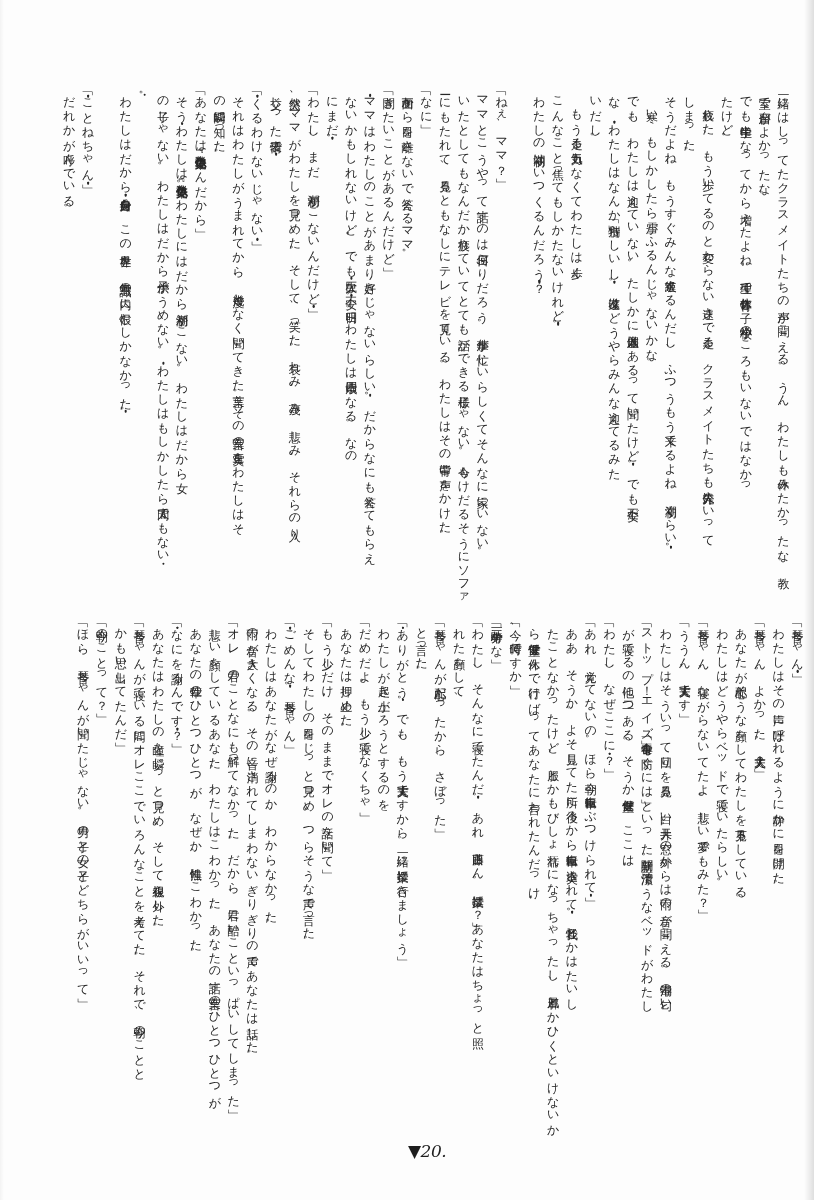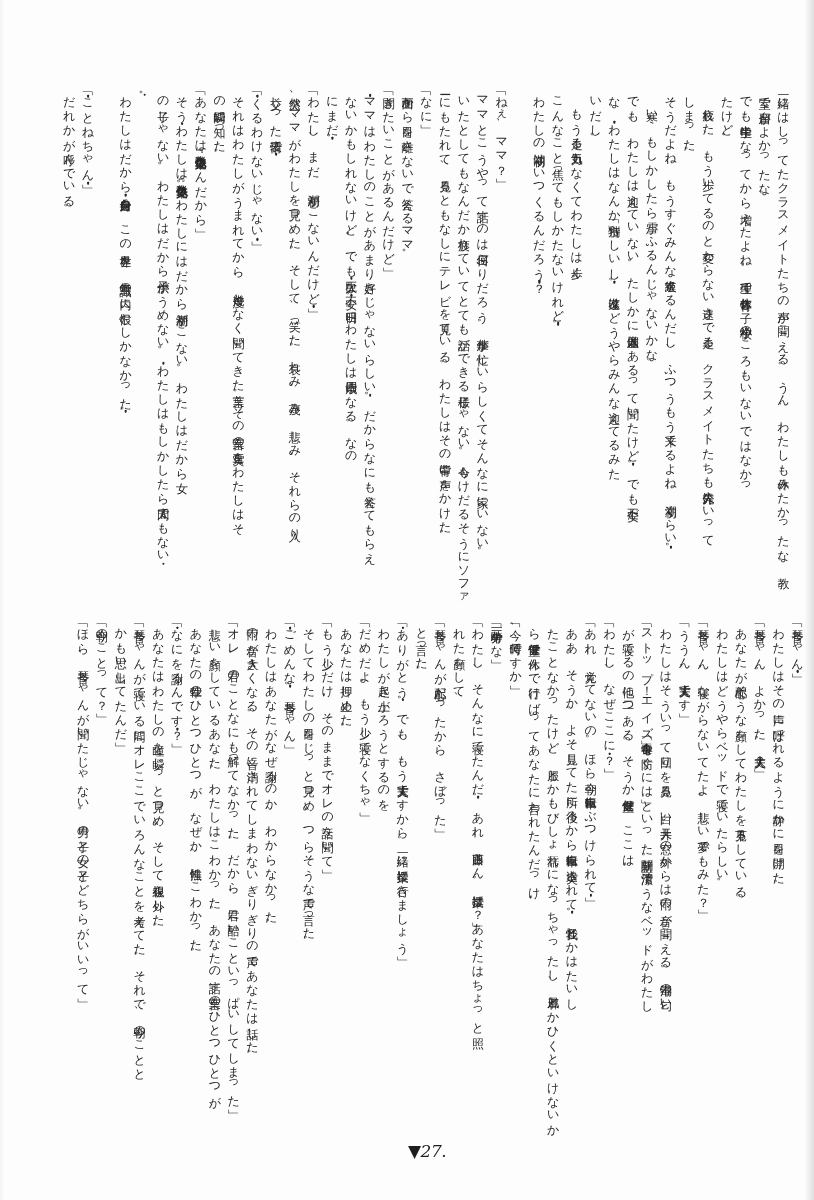--- a/index.html
+++ b/index.html
@@ -144,13 +144,13 @@
   <div class="line">悲しい顔をしているあなた。わたしはこわかった。あなたの話す言葉のひとつひとつが、</div>
   <div class="line">あなたの仕草のひとつひとつが、なぜか、無性にこわかった。</div>
   <div class="line">「・・なにを謝るんです・・・？」</div>
   <div class="line">あなたはわたしの瞳を一瞬じっと見つめ、そして視線を外した。</div>
   <div class="line">「琴音ちゃんが寝ている間にオレここでいろんなことを考えてた。それで、今朝のことと</div>
   <div class="line">かも思い出してたんだ」</div>
   <div class="line">「今朝のことって？」</div>
   <div class="line">「ほら、琴音ちゃんが聞いたじゃない。男の子と女の子とどちらがいいって」</div>
 </section>
 
-<div class="page-number">▼27.</div>
+<div class="page-number">▼20.</div>
 
 </body></html>

